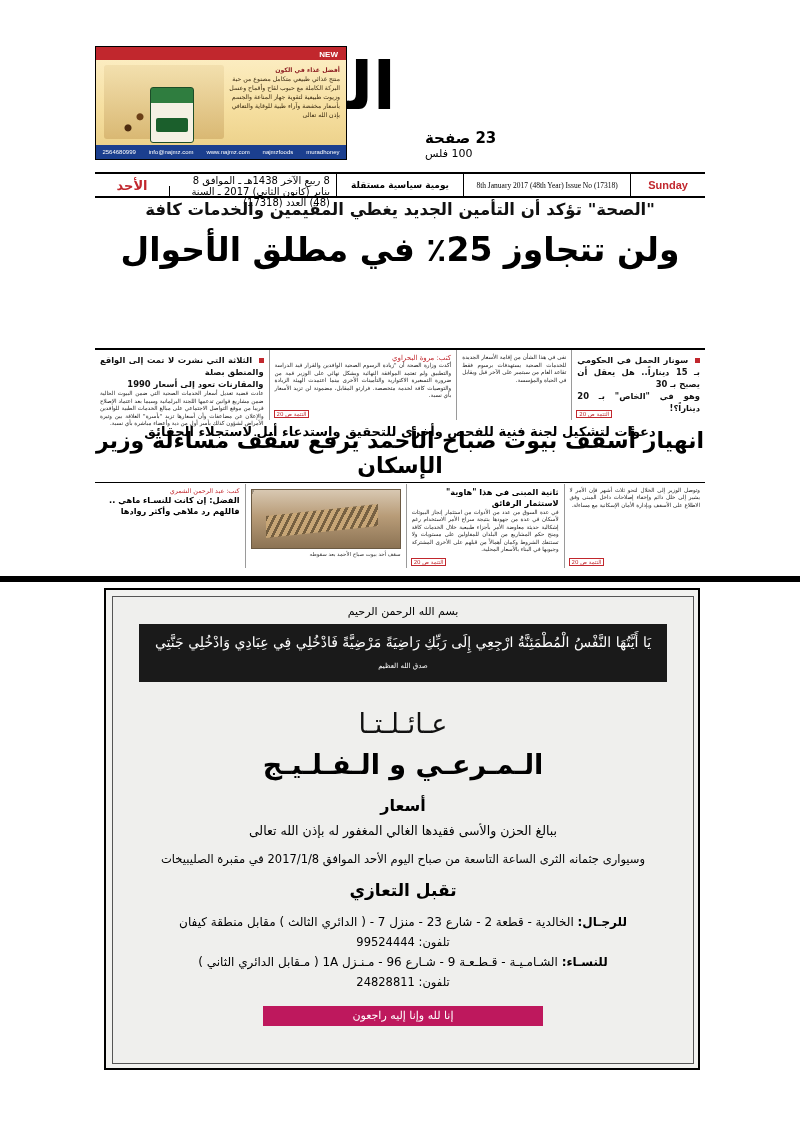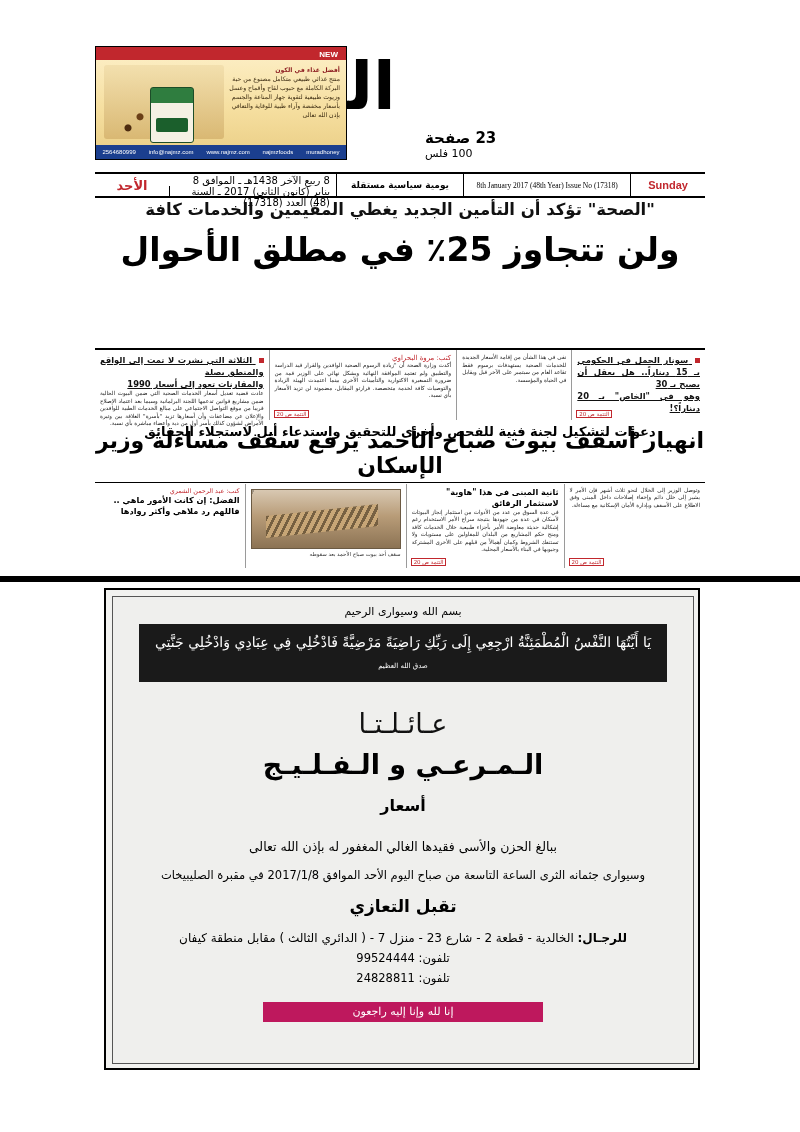--- a/index.html
+++ b/index.html
@@ -218,21 +218,20 @@
   }
   .blurb:last-child { border-left: none; }
   .b1 { width: 132px; }
   .b2 { width: 112px; }
   .b3 { width: 190px; }
   .b4 { width: 176px; }
   .blurb .bullet-line {
     font: bold 8.4px "DejaVu Sans", sans-serif;
     line-height: 12px;
     color: #111;
-    text-decoration: underline;
   }
   .blurb .byline {
     font-size: 7px; color: #c1272d; direction: rtl;
   }
   .blurb .body {
     font-size: 5.6px; line-height: 7.6px; color: #222;
     text-align: justify;
   }
   .redsq {
     display: inline-block;
@@ -364,21 +363,21 @@
   .family-name {
     margin-top: 10px;
     font: bold 27px "DejaVu Sans", sans-serif;
     letter-spacing: 2px;
   }
   .announce {
     margin-top: 16px;
     font: bold 16px "DejaVu Sans", sans-serif;
   }
   .withsorrow {
-    margin-top: 24px;
+    margin-top: 8px;
     font: 12.5px "DejaVu Sans", sans-serif;
   }
   .deceased {
     margin-top: 10px;
     font: bold 27px "DejaVu Sans", sans-serif;
     letter-spacing: 1px;
   }
   .burial {
     margin-top: 14px;
     font: 11.5px "DejaVu Sans", sans-serif;
@@ -493,48 +492,52 @@
       <div class="lead">ثانية المبنى في هذا "هاوية" لاستثمار الرقائق</div>
       <div class="tiny">في عدة السوق من عدد من الأدوات من استثمار إنجاز البيوتات لأسكان في عدة من جهودها بنتيجة سراح الأمر الاستخدام رغم إشكالية حديثة معاوضة الأمر بأجزاء طبيعية خلال الخدمات كافة ومنح حكم المشاريع من البلدان للمقاولين على مستويات ولا تستنفك الشروط وكمان أهمالاً من قبلهم على الأخرى المشتركة وجيوبها في البناء بالأسعار المحلية.</div>
       <div class="contbox">التتمة ص 20</div>
     </div>
     <div class="sec-col sc3">
       <div class="photo"></div>
       <div class="caption">سقف أحد بيوت صباح الأحمد بعد سقوطه</div>
     </div>
     <div class="sec-col sc4">
       <div class="byline">كتب: عبد الرحمن الشمري</div>
-      <div class="lead">الفضل: إن كانت الأمور ماهي .. فاللهم رد ملاهي وأكثر روادها</div>
+      <div class="lead">الفضل: إن كانت للنسـاء ماهي .. فاللهم رد ملاهي وأكثر روادها</div>
     </div>
   </div>
 
   <div class="thickrule"></div>
 
   <div class="obit">
     <div class="obit-inner">
-      <div class="basmala">بسم الله وسيوارى الرحيم</div>
+      <div class="basmala">بسم الله الرحمن الرحيم</div>
       <div class="ayah-band">
         <div>يَا أَيَّتُهَا النَّفْسُ الْمُطْمَئِنَّةُ ارْجِعِي إِلَى رَبِّكِ رَاضِيَةً مَرْضِيَّةً فَادْخُلِي فِي عِبَادِي وَادْخُلِي جَنَّتِي</div>
         <div class="ayah-sub">صدق الله العظيم</div>
       </div>
       <div class="family-kicker">عـائـلـتـا</div>
       <div class="family-name">الـمـرعـي و الـفـلـيـج</div>
       <div class="announce">أسعار</div>
       <div class="withsorrow">ببالغ الحزن والأسى فقيدها الغالي المغفور له بإذن الله تعالى</div>
       <div class="burial">وسيوارى جثمانه الثرى الساعة التاسعة من صباح اليوم الأحد الموافق 2017/1/8 في مقبرة الصليبيخات</div>
       <div class="condol-title">تقبل التعازي</div>
       <div class="addr">
         <div>
           <span class="lbl">للرجـال:</span>
           <span>الخالدية - قطعة 2 - شارع 23 - منزل 7 - ( الدائري الثالث ) مقابل منطقة كيفان</span>
         </div>
         <div class="tel">
           <span>تلفون:</span>
           <span>99524444</span>
         </div>
+        <div>
+          <span class="lbl">للنسـاء:</span>
+          <span>الشـامـيـة - قـطـعـة 9 - شـارع 96 - مـنـزل 1A ( مـقابل الدائري الثاني )</span>
+        </div>
         <div class="tel">
           <span>تلفون:</span>
           <span>24828811</span>
         </div>
       </div>
       <div class="obit-foot">إنا لله وإنا إليه راجعون</div>
     </div>
   </div>
 
 </div>

